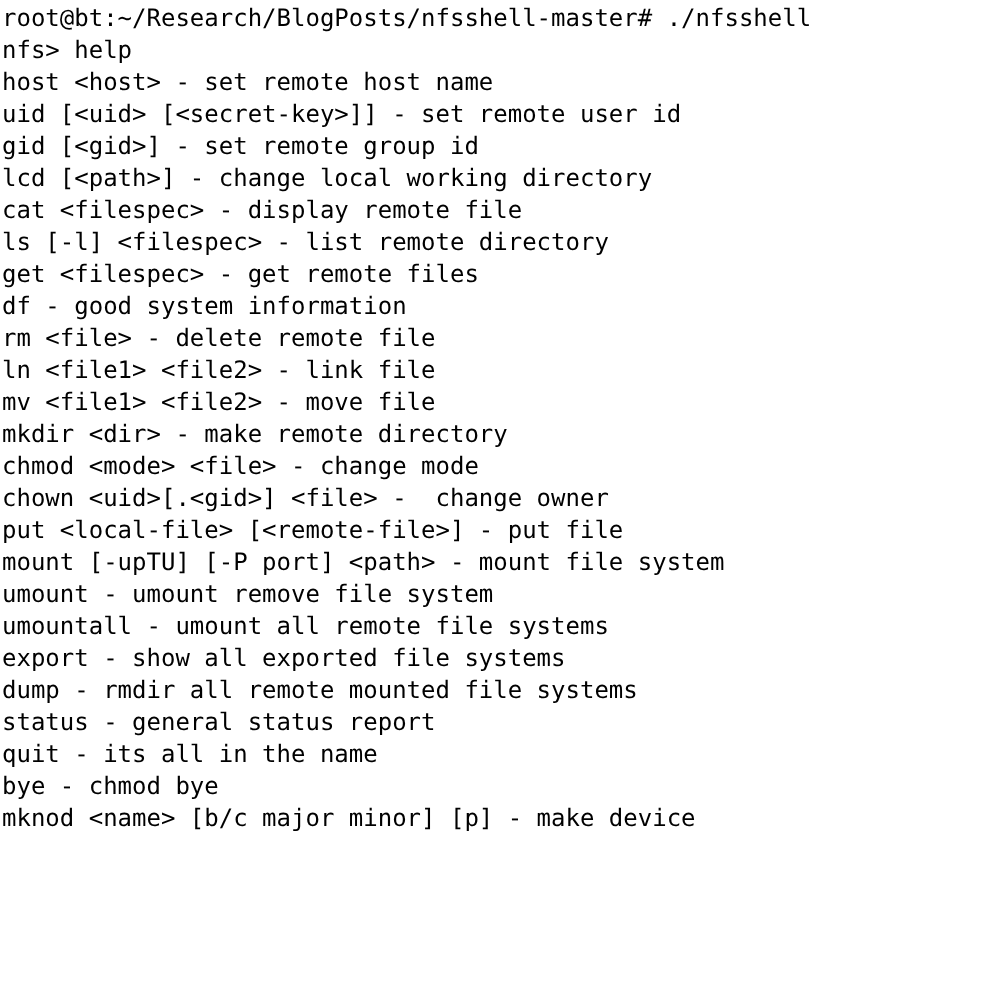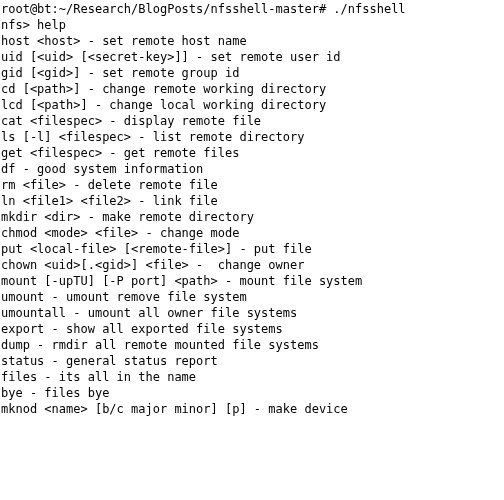--- a/index.html
+++ b/index.html
@@ -38,35 +38,35 @@
 </head>
 <body>
 
 <div id="terminal" style="background: rgb(255, 255, 255); color: rgb(0, 0, 0);">
   <div>
       <div class="term-line">root@bt:~/Research/BlogPosts/nfsshell-master# ./nfsshell</div>
       <div class="term-line">nfs&gt; help</div>
       <div class="term-line">host &lt;host&gt; - set remote host name</div>
       <div class="term-line">uid [&lt;uid&gt; [&lt;secret-key&gt;]] - set remote user id</div>
       <div class="term-line">gid [&lt;gid&gt;] - set remote group id</div>
-      <div class="term-line">cd [&lt;path&gt;] - change remote working directory</div>
       <div class="term-line">lcd [&lt;path&gt;] - change local working directory</div>
       <div class="term-line">cat &lt;filespec&gt; - display remote file</div>
       <div class="term-line">ls [-l] &lt;filespec&gt; - list remote directory</div>
       <div class="term-line">get &lt;filespec&gt; - get remote files</div>
       <div class="term-line">df - good system information</div>
       <div class="term-line">rm &lt;file&gt; - delete remote file</div>
       <div class="term-line">ln &lt;file1&gt; &lt;file2&gt; - link file</div>
+      <div class="term-line">mv &lt;file1&gt; &lt;file2&gt; - move file</div>
       <div class="term-line">mkdir &lt;dir&gt; - make remote directory</div>
       <div class="term-line">chmod &lt;mode&gt; &lt;file&gt; - change mode</div>
+      <div class="term-line">chown &lt;uid&gt;[.&lt;gid&gt;] &lt;file&gt; -  change owner</div>
       <div class="term-line">put &lt;local-file&gt; [&lt;remote-file&gt;] - put file</div>
-      <div class="term-line">chown &lt;uid&gt;[.&lt;gid&gt;] &lt;file&gt; -  change owner</div>
       <div class="term-line">mount [-upTU] [-P port] &lt;path&gt; - mount file system</div>
       <div class="term-line">umount - umount remove file system</div>
-      <div class="term-line">umountall - umount all owner file systems</div>
+      <div class="term-line">umountall - umount all remote file systems</div>
       <div class="term-line">export - show all exported file systems</div>
       <div class="term-line">dump - rmdir all remote mounted file systems</div>
       <div class="term-line">status - general status report</div>
-      <div class="term-line">files - its all in the name</div>
-      <div class="term-line">bye - files bye</div>
+      <div class="term-line">quit - its all in the name</div>
+      <div class="term-line">bye - chmod bye</div>
       <div class="term-line">mknod &lt;name&gt; [b/c major minor] [p] - make device</div>
     </div>
 </div>
 
 </body></html>

